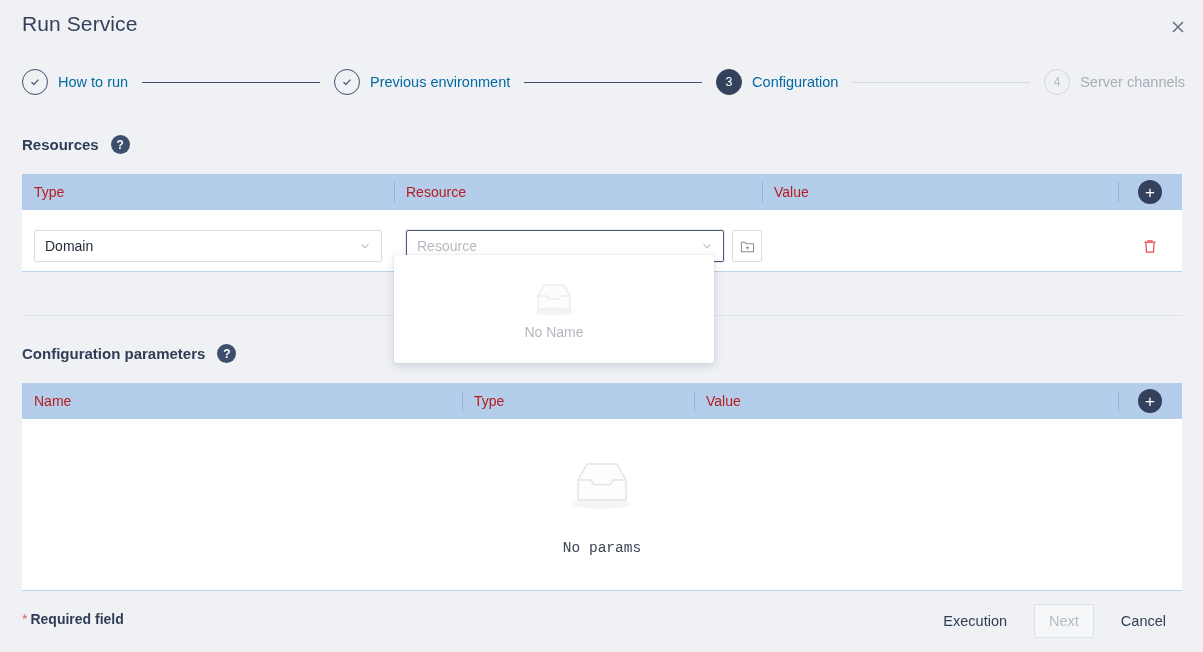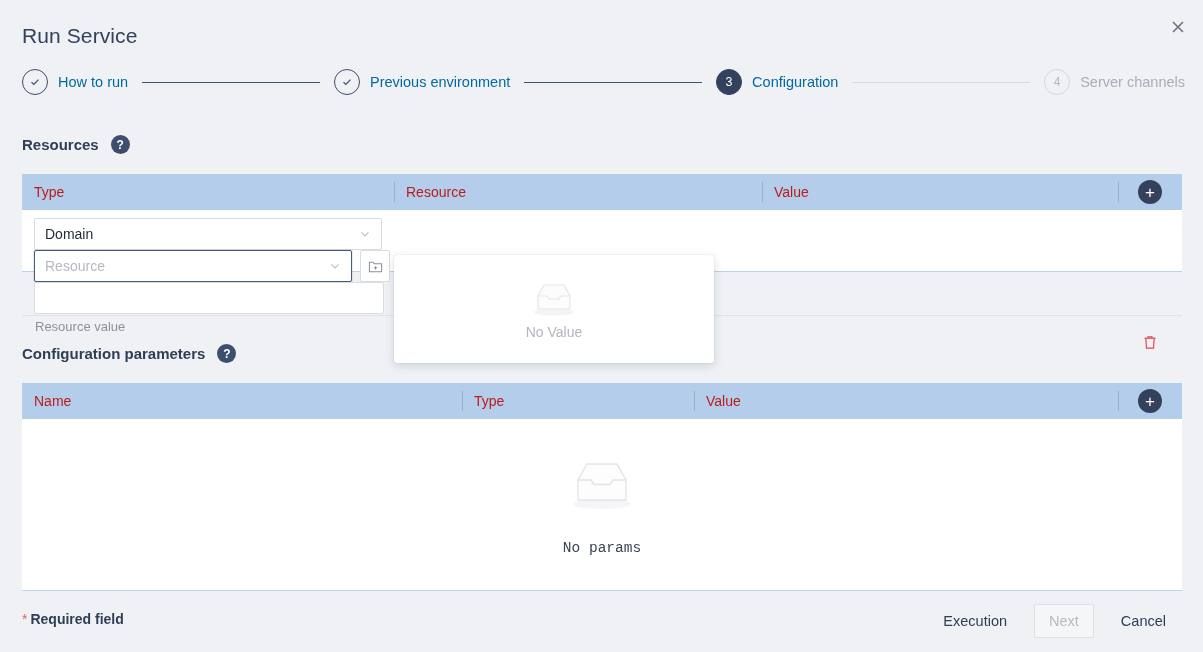--- a/index.html
+++ b/index.html
@@ -19,21 +19,21 @@
   
   .dialog-header {
     position: absolute;
     top: 0; left: 0;
     width: 1203px;
     height: 56px;
   }
   .dialog-title {
     position: absolute;
     left: 22px;
-    top: 24px;
+    top: 12px;
     font-size: 21px;
     color: #33415c;
     letter-spacing: 0.1px;
   }
   .close-btn {
     position: absolute;
     right: 12px;
     top: 14px;
     width: 26px;
     height: 26px;
@@ -196,22 +196,21 @@
   }
 
   
   .res-row {
     display: flex;
     align-items: flex-start;
     height: 62px;
     background: #ffffff;
     border-bottom: 1px solid #bcd3ec;
     box-sizing: border-box;
-    padding-top: 8px;
-    flex-direction: column;
+    padding-top: 20px;
   }
   .cell {
     padding-left: 12px;
     box-sizing: border-box;
   }
   .field-box {
     height: 32px;
     border: 1px solid #d9dce1;
     background: #ffffff;
     border-radius: 2px;
@@ -445,42 +444,38 @@
         </span>
       </div>
       <div class="icon-btn">
         <svg width="15" height="15" viewBox="0 0 16 16" aria-hidden="true">
           <path d="M1.5 3.5 h4 l1.2 1.6 h7.8 v8.4 h-13 z" stroke="#8a8f97" stroke-width="1.1" fill="none"></path>
           <path d="M8 7.6 v3.6 M6.2 9.4 h3.6" stroke="#8a8f97" stroke-width="1.1" fill="none"></path>
         </svg>
       </div>
     </div>
 
-    <div class="cell" style="width:356px;">
-      <input class="field-box" style="width: 350px; outline: none;" type="text" value="">
-      <div class="helper">Resource value</div>
-    </div>
 
     <div class="trash-btn">
       <svg width="16" height="17" viewBox="0 0 16 17" aria-hidden="true">
         <path d="M2.5 4.2 h11" stroke="#e34850" stroke-width="1.2" fill="none"></path>
         <path d="M6 4.2 v-1.4 h4 v1.4" stroke="#e34850" stroke-width="1.2" fill="none"></path>
         <path d="M3.8 4.2 l0.7 10 h7 l0.7 -10" stroke="#e34850" stroke-width="1.2" fill="none"></path>
       </svg>
     </div>
   </div>
 </div>
 
 <div class="dropdown-panel" style="left:394px; top:255px; width:320px; height:108px;">
   <svg width="56" height="40" viewBox="0 0 56 40" aria-hidden="true">
     <ellipse cx="28" cy="34" rx="20" ry="3.6" fill="#f3f4f6"></ellipse>
     <path d="M12 18 L18 7 h20 l6 11 v13 H12 z" fill="#fcfcfd" stroke="#e4e6ea" stroke-width="1.2"></path>
     <path d="M12 18 h9 l2 3 h10 l2 -3 h9" fill="none" stroke="#e4e6ea" stroke-width="1.2"></path>
   </svg>
-  <div class="nodata-label">No Value</div>
+  <div class="nodata-label">No Name</div>
 </div>
 
 <div class="hr-divider" style="top:315px;"></div>
 
 <div class="section-title-row" style="top:344px;">
   <div class="section-title">Configuration parameters</div>
   <div class="help-icon">?</div>
 </div>
 
 <div class="table" style="top:383px;">

